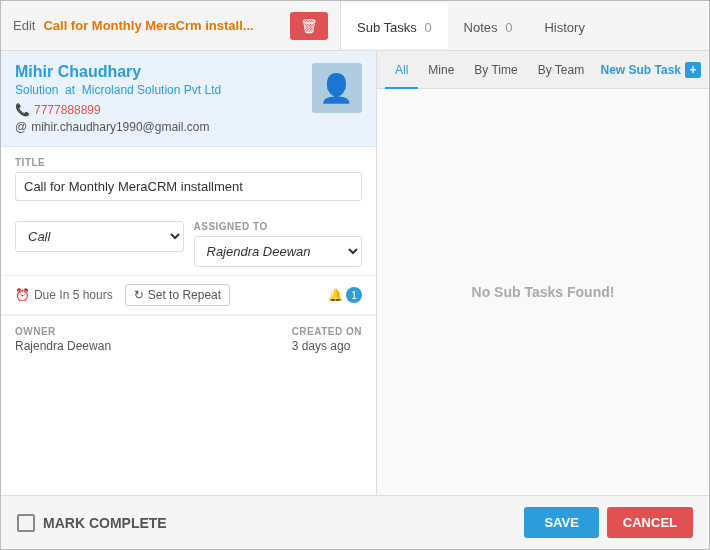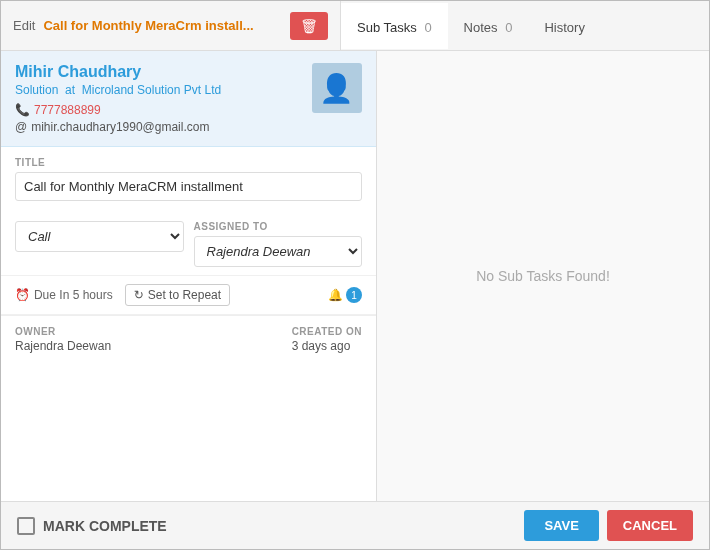--- a/index.html
+++ b/index.html
@@ -53,25 +53,25 @@
     .owner-block .meta-label { color: #999; font-size: 10px; font-weight: bold; letter-spacing: 0.5px; }
     .owner-block .meta-value { color: #555; margin-top: 2px; }
     
     
     .right-panel { flex: 1; display: flex; flex-direction: column; background: #f9f9f9; }
     .subtask-tabs { display: flex; align-items: center; background: #f0f0f0; border-bottom: 1px solid #ddd; padding: 0 8px; height: 38px; }
     .subtask-tab { padding: 0 10px; height: 38px; line-height: 38px; font-size: 12px; cursor: pointer; color: #555; border-bottom: 2px solid transparent; }
     .subtask-tab.active { border-bottom: 2px solid #2d9cdb; color: #2d9cdb; }
     .new-subtask-btn { margin-left: auto; background: none; border: none; font-size: 12px; color: #2d9cdb; cursor: pointer; display: flex; align-items: center; gap: 4px; font-weight: bold; }
     .plus-icon { background: #2d9cdb; color: white; width: 16px; height: 16px; border-radius: 2px; display: flex; align-items: center; justify-content: center; font-size: 12px; }
-    .subtask-content { flex: 1; display: flex; align-items: center; justify-content: center; }
+    .subtask-content { flex: 1; display: flex; align-items: center; justify-content: center; font-weight: bold; }
     .no-tasks-text { color: #aaa; font-size: 14px; }
     
     
-    .modal-footer { display: flex; align-items: center; padding: 10px 16px; border-top: 1px solid #ddd; background: #f5f5f5; height: 48px; }
+    .modal-footer { display: flex; align-items: center; padding: 10px 16px; border-top: 1px solid #ddd; background: #f5f5f5; height: 54px; }
     .mark-complete-btn { display: flex; align-items: center; gap: 8px; background: none; border: none; cursor: pointer; font-size: 14px; color: #555; font-weight: bold; }
     .mark-icon { width: 18px; height: 18px; border: 2px solid #888; border-radius: 2px; display: flex; align-items: center; justify-content: center; }
     .footer-actions { margin-left: auto; display: flex; gap: 8px; }
     .save-btn { background: #2d9cdb; color: white; border: none; padding: 8px 20px; border-radius: 3px; cursor: pointer; font-size: 13px; font-weight: bold; }
     .cancel-btn { background: #e05252; color: white; border: none; padding: 8px 16px; border-radius: 3px; cursor: pointer; font-size: 13px; font-weight: bold; }
     
     
     .header-row { display: flex; height: 50px; }
     .header-left { width: 340px; display: flex; align-items: center; background: #f5f5f5; border-bottom: 1px solid #ddd; padding: 0 12px; gap: 8px; border-right: 1px solid #ddd; justify-content: flex-end; }
     .header-right { flex: 1; display: flex; align-items: center; background: #f5f5f5; border-bottom: 1px solid #ddd; }
@@ -176,20 +176,38 @@
         </div>
         <div class="owner-block">
           <div class="meta-label">CREATED ON</div>
           <div class="meta-value">3 days ago</div>
         </div>
       </div>
 
     </div>
 
     <div class="right-panel">
+      <div class="subtask-tabs">
+        <div class="subtask-tab active">
+          <span>All</span>
+        </div>
+        <div class="subtask-tab">
+          <span>Mine</span>
+        </div>
+        <div class="subtask-tab">
+          <span>By Time</span>
+        </div>
+        <div class="subtask-tab">
+          <span>By Team</span>
+        </div>
+        <button class="new-subtask-btn">
+          <span>New Sub Task</span>
+          <div class="plus-icon">+</div>
+        </button>
+      </div>
       <div class="subtask-content">
         <span class="no-tasks-text">No Sub Tasks Found!</span>
       </div>
     </div>
 
   </div>
 
   <div class="modal-footer">
     <button class="mark-complete-btn">
       <div class="mark-icon">

